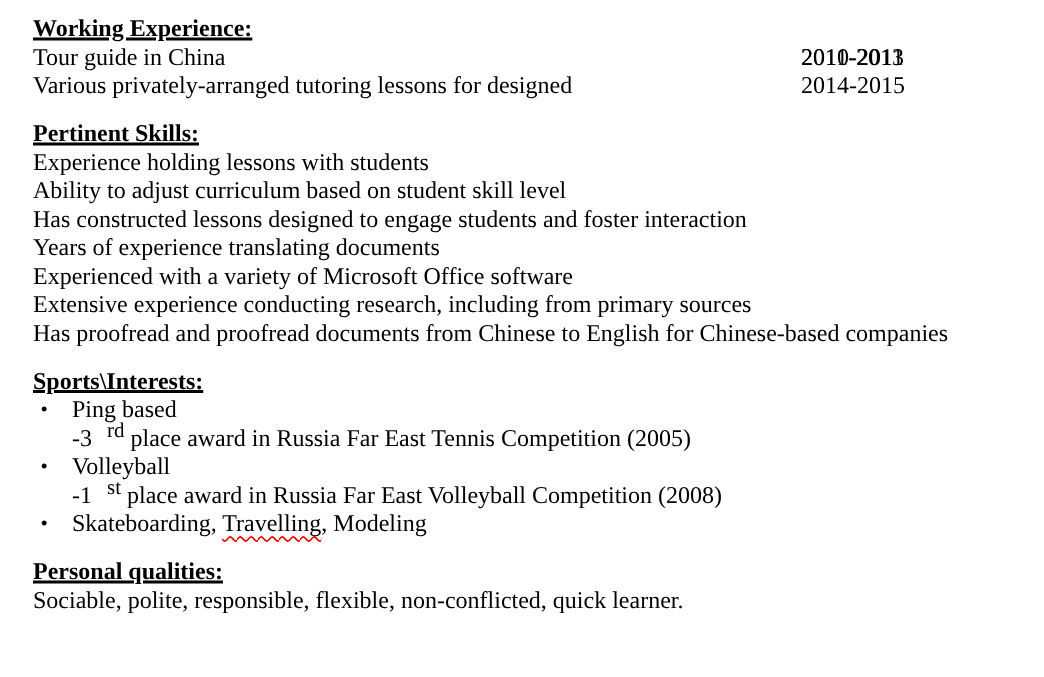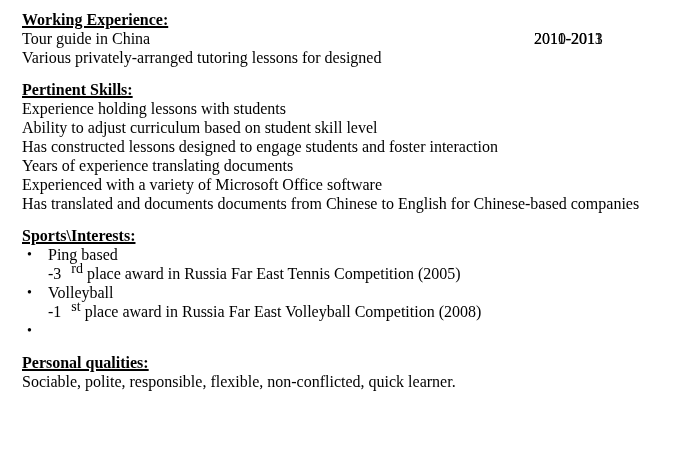--- a/index.html
+++ b/index.html
@@ -57,31 +57,33 @@
     <h2 class="heading">Working Experience:</h2>
     <div class="exp-row">
       <span class="exp-dates">2010-2011</span>
     </div>
     <div class="exp-row">
       <span class="exp-title">Tour guide in China</span>
       <span class="exp-dates">2011-2013</span>
     </div>
     <div class="exp-row">
       <span class="exp-title">Various privately-arranged tutoring lessons for designed</span>
+      <span class="exp-dates">2014-2015</span>
     </div>
   </section>
 
   <section>
     <h2 class="heading">Pertinent Skills:</h2>
     <div class="line">Experience holding lessons with students</div>
     <div class="line">Ability to adjust curriculum based on student skill level</div>
     <div class="line">Has constructed lessons designed to engage students and foster interaction</div>
     <div class="line">Years of experience translating documents</div>
     <div class="line">Experienced with a variety of Microsoft Office software</div>
-    <div class="line">Has translated and documents documents from Chinese to English for Chinese-based companies</div>
+    <div class="line">Extensive experience conducting research, including from primary sources</div>
+    <div class="line">Has proofread and proofread documents from Chinese to English for Chinese-based companies</div>
   </section>
 
   <section>
     <h2 class="heading">Sports\Interests:</h2>
 
     <div class="bullet-row">
       <span class="bullet-marker">•</span>
       <span class="bullet-label">Ping based</span>
     </div>
     <div class="bullet-sub">
@@ -91,20 +93,21 @@
     <div class="bullet-row">
       <span class="bullet-marker">•</span>
       <span class="bullet-label">Volleyball</span>
     </div>
     <div class="bullet-sub">
       <span>-1</span><sup>st</sup><span> place award in Russia Far East Volleyball Competition (2008)</span>
     </div>
 
     <div class="bullet-row">
       <span class="bullet-marker">•</span>
+      <span class="bullet-label"><span>Skateboarding, </span><span class="misspelled">Travelling</span><span>, Modeling</span></span>
     </div>
   </section>
 
   <section>
     <h2 class="heading">Personal qualities:</h2>
     <div class="line">Sociable, polite, responsible, flexible, non-conflicted, quick learner.</div>
   </section>
 
 </div>
 

